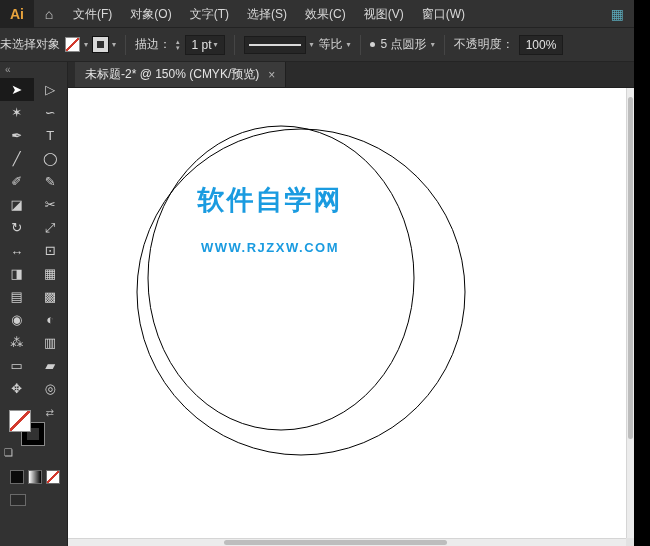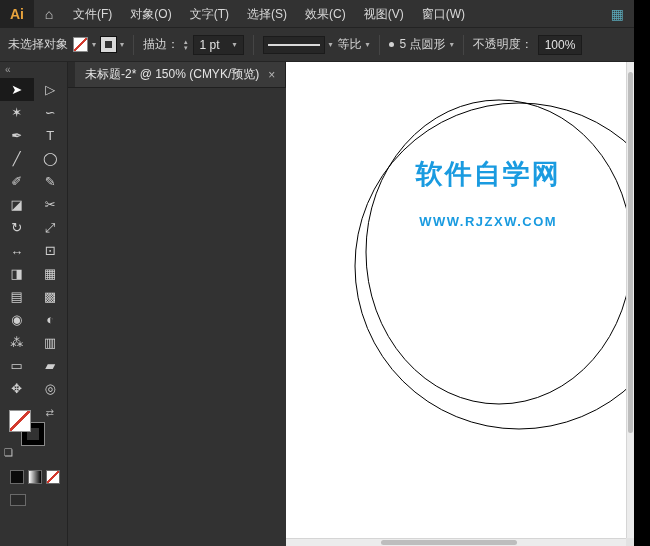--- a/index.html
+++ b/index.html
@@ -7,29 +7,29 @@
   .window { width:634px; height:546px; background:#323232; position:relative; overflow:hidden; color:#d6d6d6; }
 
   
   .menubar { height:28px; display:flex; align-items:center; background:#323232; border-bottom:1px solid #232323; font-size:12px; }
   .logo { width:34px; height:28px; background:#222; color:#e8a33d; font-weight:bold; font-size:14px; display:flex; align-items:center; justify-content:center; }
   .home-btn { width:30px; height:28px; display:flex; align-items:center; justify-content:center; font-size:14px; color:#cfcfcf; }
   .menu-item { padding:6px 9px; line-height:28px; color:#d8d8d8; cursor:default; }
   .workspace-btn { margin-left:auto; margin-right:10px; color:#5aa7b8; font-size:14px; }
 
   
-  .controlbar { height:34px; display:flex; align-items:center; background:#323232; border-bottom:1px solid #242424; font-size:12px; padding:0 8px; gap:5px; }
+  .controlbar { height:34px; display:flex; align-items:center; background:#323232; border-bottom:1px solid #242424; font-size:12px; padding:0 0; gap:5px; }
   .cb-sep { width:1px; height:20px; background:#454545; margin:0 4px; }
   .chev { font-size:8px; color:#b0b0b0; margin-left:2px; }
   .swatch-none { width:15px; height:15px; background:#fff; border:1px solid #8a8a8a;
     background-image:linear-gradient(135deg, transparent 44%, #d23a2e 44%, #d23a2e 56%, transparent 56%); }
   .swatch-stroke { width:15px; height:15px; border:4px solid #d9d9d9; background:#323232; outline:1px solid #111; }
   .widget { display:flex; align-items:center; gap:2px; }
   .stepper { display:flex; flex-direction:column; line-height:6px; font-size:7px; color:#b5b5b5; }
-  .field { background:#262626; border:1px solid #1b1b1b; color:#e2e2e2; padding:2px 6px; font-size:12px; min-width:40px; display:flex; align-items:center; gap:11px; }
+  .field { background:#262626; border:1px solid #1b1b1b; color:#e2e2e2; padding:2px 6px; font-size:12px; min-width:40px; display:flex; align-items:center; gap:0; }
   .linestyle { width:62px; height:18px; background:#262626; border:1px solid #1b1b1b; display:flex; align-items:center; padding:0 4px; }
   .linestyle .line { flex:1; height:2px; background:#d9d9d9; }
   .brush-dot { width:5px; height:5px; border-radius:50%; background:#d2d2d2; margin-right:4px; }
 
   
   .main { display:flex; height:484px; }
 
   
   .toolbar { width:68px; background:#323232; border-right:1px solid #232323; display:flex; flex-direction:column; }
   .tb-head { height:16px; font-size:10px; color:#9a9a9a; padding:2px 5px; }
@@ -43,21 +43,21 @@
   .swap-ic { position:absolute; right:2px; top:-3px; font-size:10px; color:#b5b5b5; }
   .def-ic { position:absolute; left:-4px; bottom:0; font-size:10px; color:#c5c5c5; }
   .minirow { display:flex; gap:4px; margin:12px 0 0 10px; }
   .mini { width:14px; height:14px; border:1px solid #6a6a6a; }
   .mini-color { background:#0a0a0a; }
   .mini-grad { background:linear-gradient(90deg,#fff,#000); }
   .mini-none { background:#fff; background-image:linear-gradient(135deg, transparent 42%, #d23a2e 42%, #d23a2e 58%, transparent 58%); }
   .drawmode { width:16px; height:12px; border:1px solid #6a6a6a; background:#2a2a2a; margin:10px 0 0 10px; }
 
   
-  .docarea { flex:1; display:flex; flex-direction:row; }
+  .docarea { flex:1; display:flex; flex-direction:column; }
   .tabbar { height:26px; background:#2b2b2b; border-bottom:1px solid #1f1f1f; display:flex; align-items:stretch; font-size:12px; }
   .tab { background:#3a3a3a; color:#e4e4e4; display:flex; align-items:center; gap:9px; padding:0 10px; margin-left:7px; border-right:1px solid #1f1f1f; }
   .tab-close { color:#b5b5b5; font-size:12px; }
 
   .canvas { position:relative; flex:1; background:#ffffff; overflow:hidden;padding-left:38px; }
   .canvas svg { position:absolute; left:0; top:0; }
 
   .watermark { position:absolute; left:116px; top:94px; width:172px; text-align:center; color:#1a9be0; }
   .wm-title { font-size:27px; font-weight:bold; letter-spacing:2px; white-space:nowrap; }
   .wm-url { font-size:13px; font-weight:bold; letter-spacing:1.5px; margin-top:22px; }

